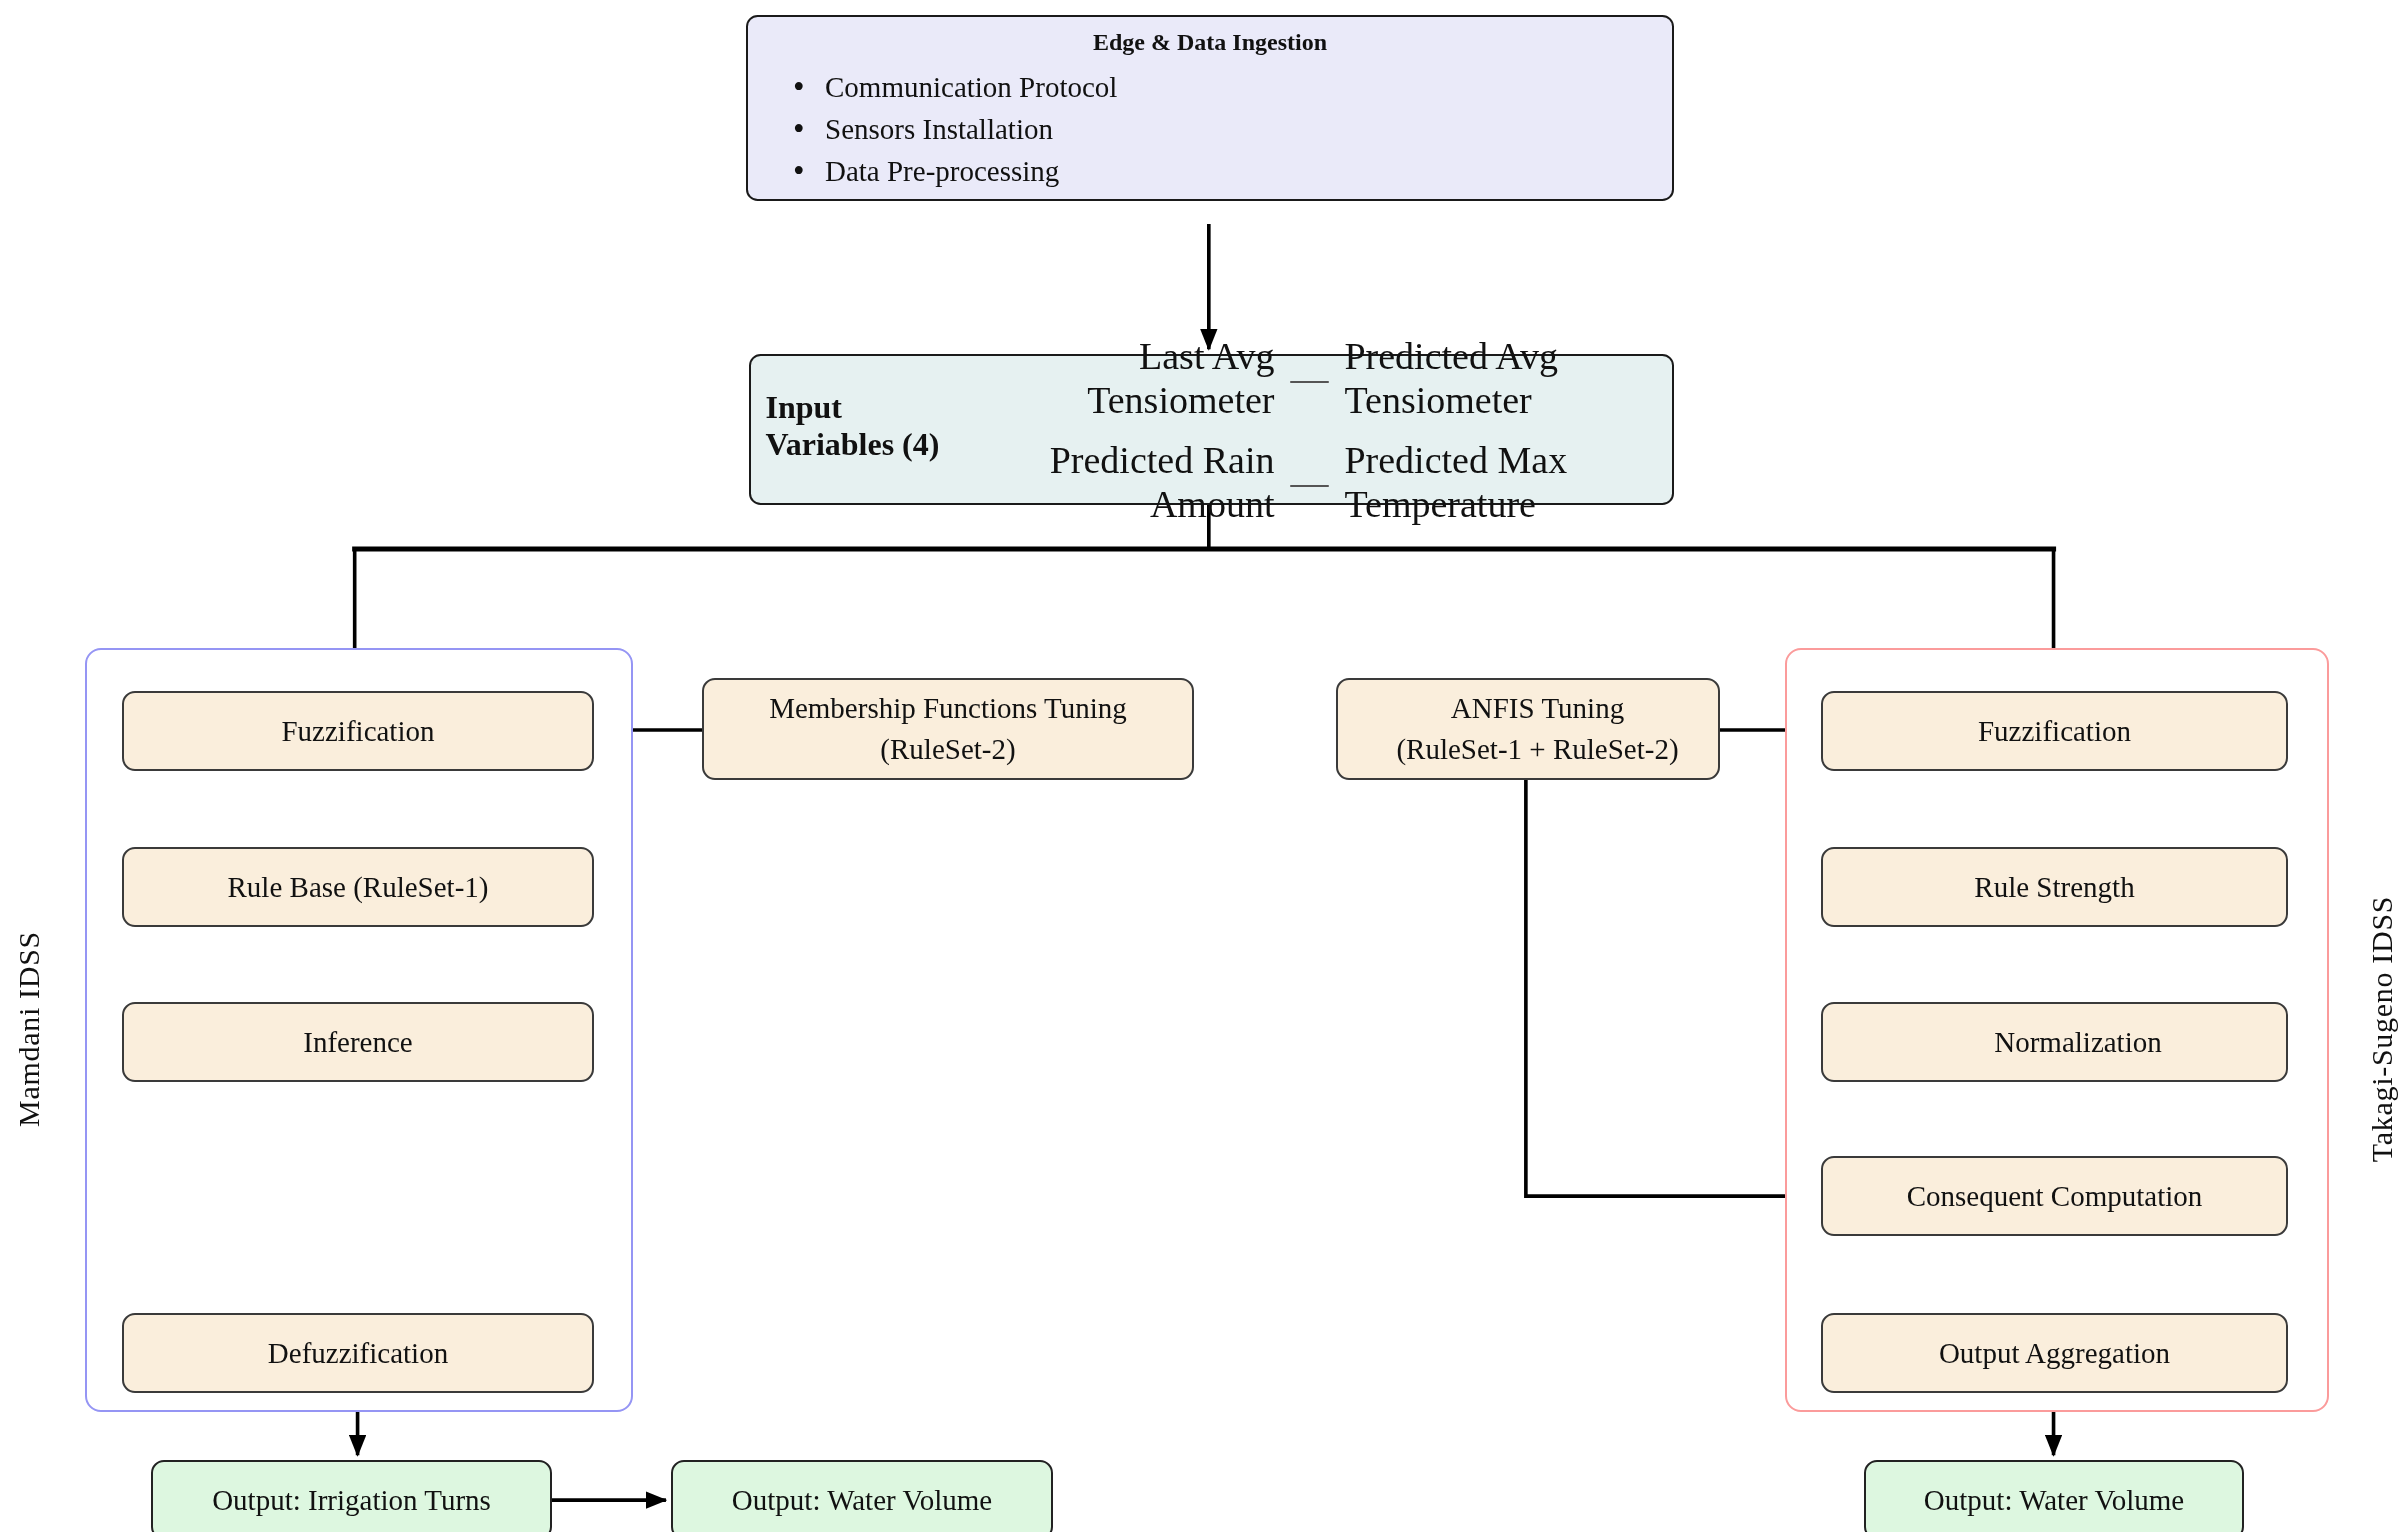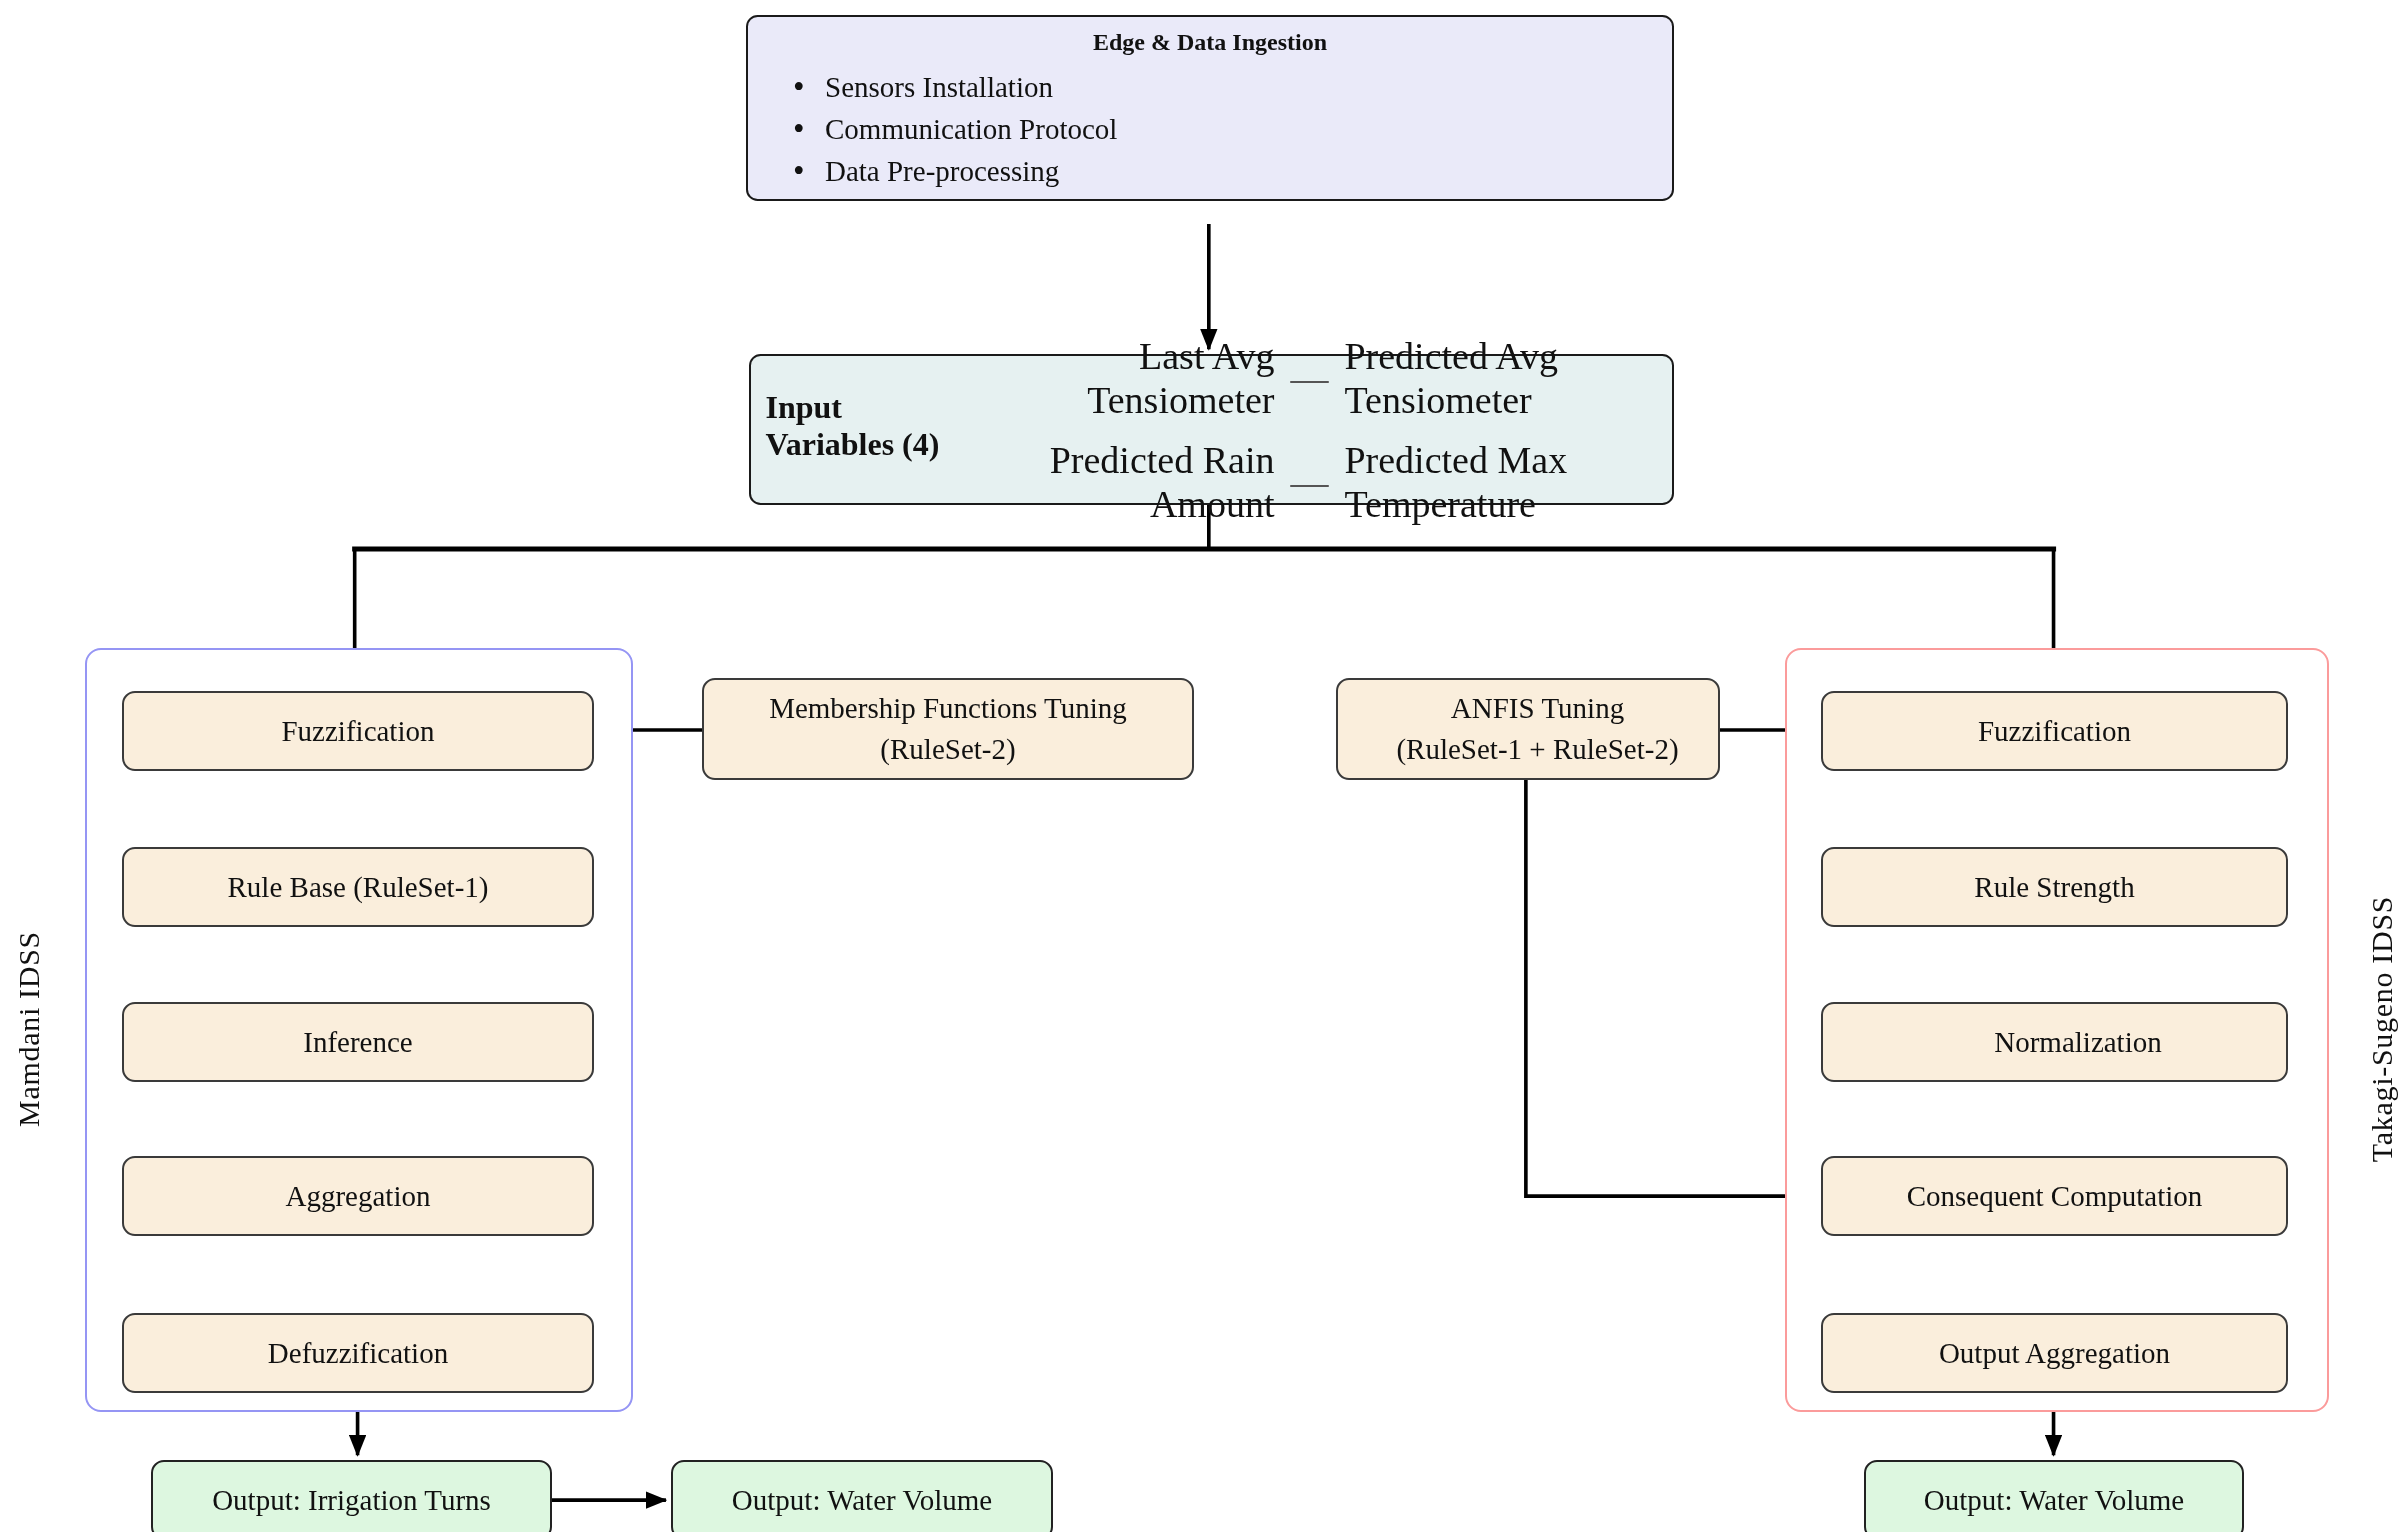--- a/index.html
+++ b/index.html
@@ -104,42 +104,41 @@
       <path d="M762,2072 L920,2072" marker-end="url(#arr)"></path>
     </g>
   </svg>
 
   <div class="container-frame frame-blue" id="frame-mamdani"></div>
   <div class="container-frame frame-red" id="frame-takagi"></div>
 
   <div class="headerbox" id="edge-box">
     <div class="title">Edge &amp; Data Ingestion</div>
     <ul>
+      <li>Communication Protocol</li>
       <li>Sensors Installation</li>
-      <li>Communication Protocol</li>
       <li>Data Pre-processing</li>
     </ul>
   </div>
 
   <div class="inputbox" id="input-box">
     <div class="title">Input Variables (4)</div>
     <div class="invar-grid">
       <span class="l">Last Avg Tensiometer</span>
       <span class="d">—</span>
       <span class="r">Predicted Avg Tensiometer</span>
       <span class="l">Predicted Rain Amount</span>
       <span class="d">—</span>
       <span class="r">Predicted Max Temperature</span>
     </div>
   </div>
 
   <div class="node process" id="m-step0">Fuzzification</div>
   <div class="node process" id="m-step1">Rule Base (RuleSet-1)</div>
   <div class="node process" id="m-step2">Inference</div>
-  <div class="node process" id="m-step3">Aggregation</div>
   <div class="node process" id="m-step4">Defuzzification</div>
 
   <div class="node process" id="t-step0">Fuzzification</div>
   <div class="node process" id="t-step1">Rule Strength</div>
   <div class="node process" id="t-step2">Normalization</div>
   <div class="node process" id="t-step3">Consequent Computation</div>
   <div class="node process" id="t-step4">Output Aggregation</div>
 
   <div class="node process twoline" id="tuning-left">
     <span>Membership Functions Tuning</span>

